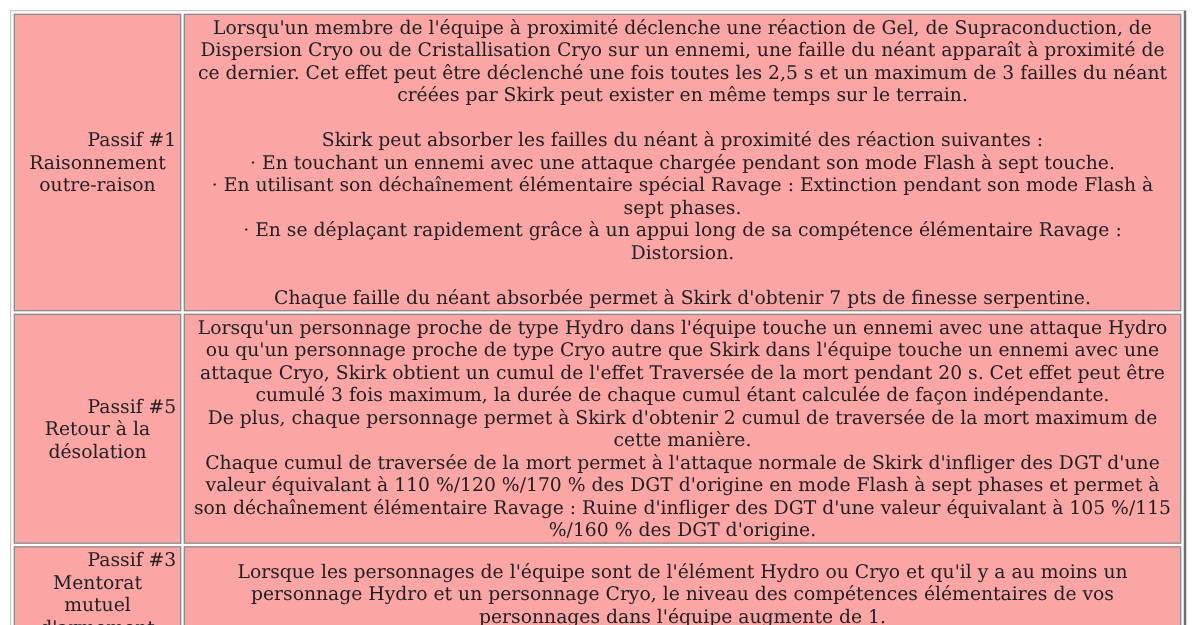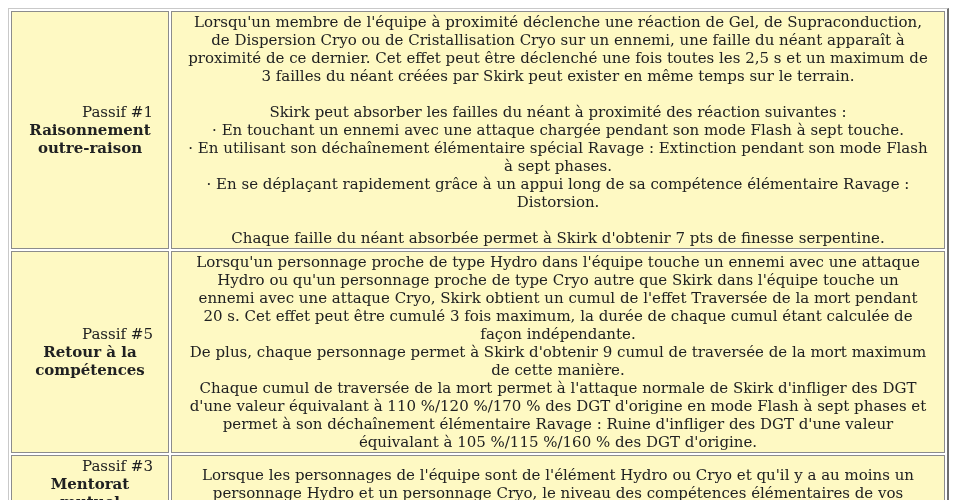--- a/index.html
+++ b/index.html
@@ -19,35 +19,35 @@
     border-collapse: separate;
     border-spacing: 2px;
     width: 941px;
     border-style: solid;
     border-width: 1px 2px 2px 1px;
     border-color: #c9c9c9 #6e6e6e #6e6e6e #c9c9c9;
     background: #ffffff;
   }
   table.passives td {
     border: 1px solid #8c8c8c;
-    padding: 1px 15px;
+    padding: 1px 3px;
     vertical-align: middle;
     text-align: center;
     line-height: 1.2;
-    background: #fef9c3;
+    background: #fca5a5;
   }
   td.label-cell {
     width: 126px;
   }
   .passive-number {
     font-weight: normal;
     text-align: right;
   }
   .passive-name {
-    font-weight: bold;
+    font-weight: normal;
   }
   .body-content .line {
     text-align: center;
   }
   .body-content .spacer {
     height: 1.2em;
   }
 </style>
 </head>
 <body>
@@ -68,26 +68,26 @@
             <div class="line">· En utilisant son déchaînement élémentaire spécial Ravage : Extinction pendant son mode Flash à sept phases.</div>
             <div class="line">· En se déplaçant rapidement grâce à un appui long de sa compétence élémentaire Ravage : Distorsion.</div>
             <div class="spacer"></div>
             <div class="line">Chaque faille du néant absorbée permet à Skirk d'obtenir 7 pts de finesse serpentine.</div>
           </div>
       </td>
     </tr>
     <tr>
       <td class="label-cell">
         <div class="passive-number">Passif #5</div>
-        <div class="passive-name">Retour à la compétences</div>
+        <div class="passive-name">Retour à la désolation</div>
       </td>
       <td class="body-cell">
         <div class="body-content">
             <div class="line">Lorsqu'un personnage proche de type Hydro dans l'équipe touche un ennemi avec une attaque Hydro ou qu'un personnage proche de type Cryo autre que Skirk dans l'équipe touche un ennemi avec une attaque Cryo, Skirk obtient un cumul de l'effet Traversée de la mort pendant 20 s. Cet effet peut être cumulé 3 fois maximum, la durée de chaque cumul étant calculée de façon indépendante.</div>
-            <div class="line">De plus, chaque personnage permet à Skirk d'obtenir 9 cumul de traversée de la mort maximum de cette manière.</div>
+            <div class="line">De plus, chaque personnage permet à Skirk d'obtenir 2 cumul de traversée de la mort maximum de cette manière.</div>
             <div class="line">Chaque cumul de traversée de la mort permet à l'attaque normale de Skirk d'infliger des DGT d'une valeur équivalant à 110 %/120 %/170 % des DGT d'origine en mode Flash à sept phases et permet à son déchaînement élémentaire Ravage : Ruine d'infliger des DGT d'une valeur équivalant à 105 %/115 %/160 % des DGT d'origine.</div>
           </div>
       </td>
     </tr>
     <tr>
       <td class="label-cell">
         <div class="passive-number">Passif #3</div>
         <div class="passive-name">Mentorat mutuel d'armement</div>
       </td>
       <td class="body-cell">

